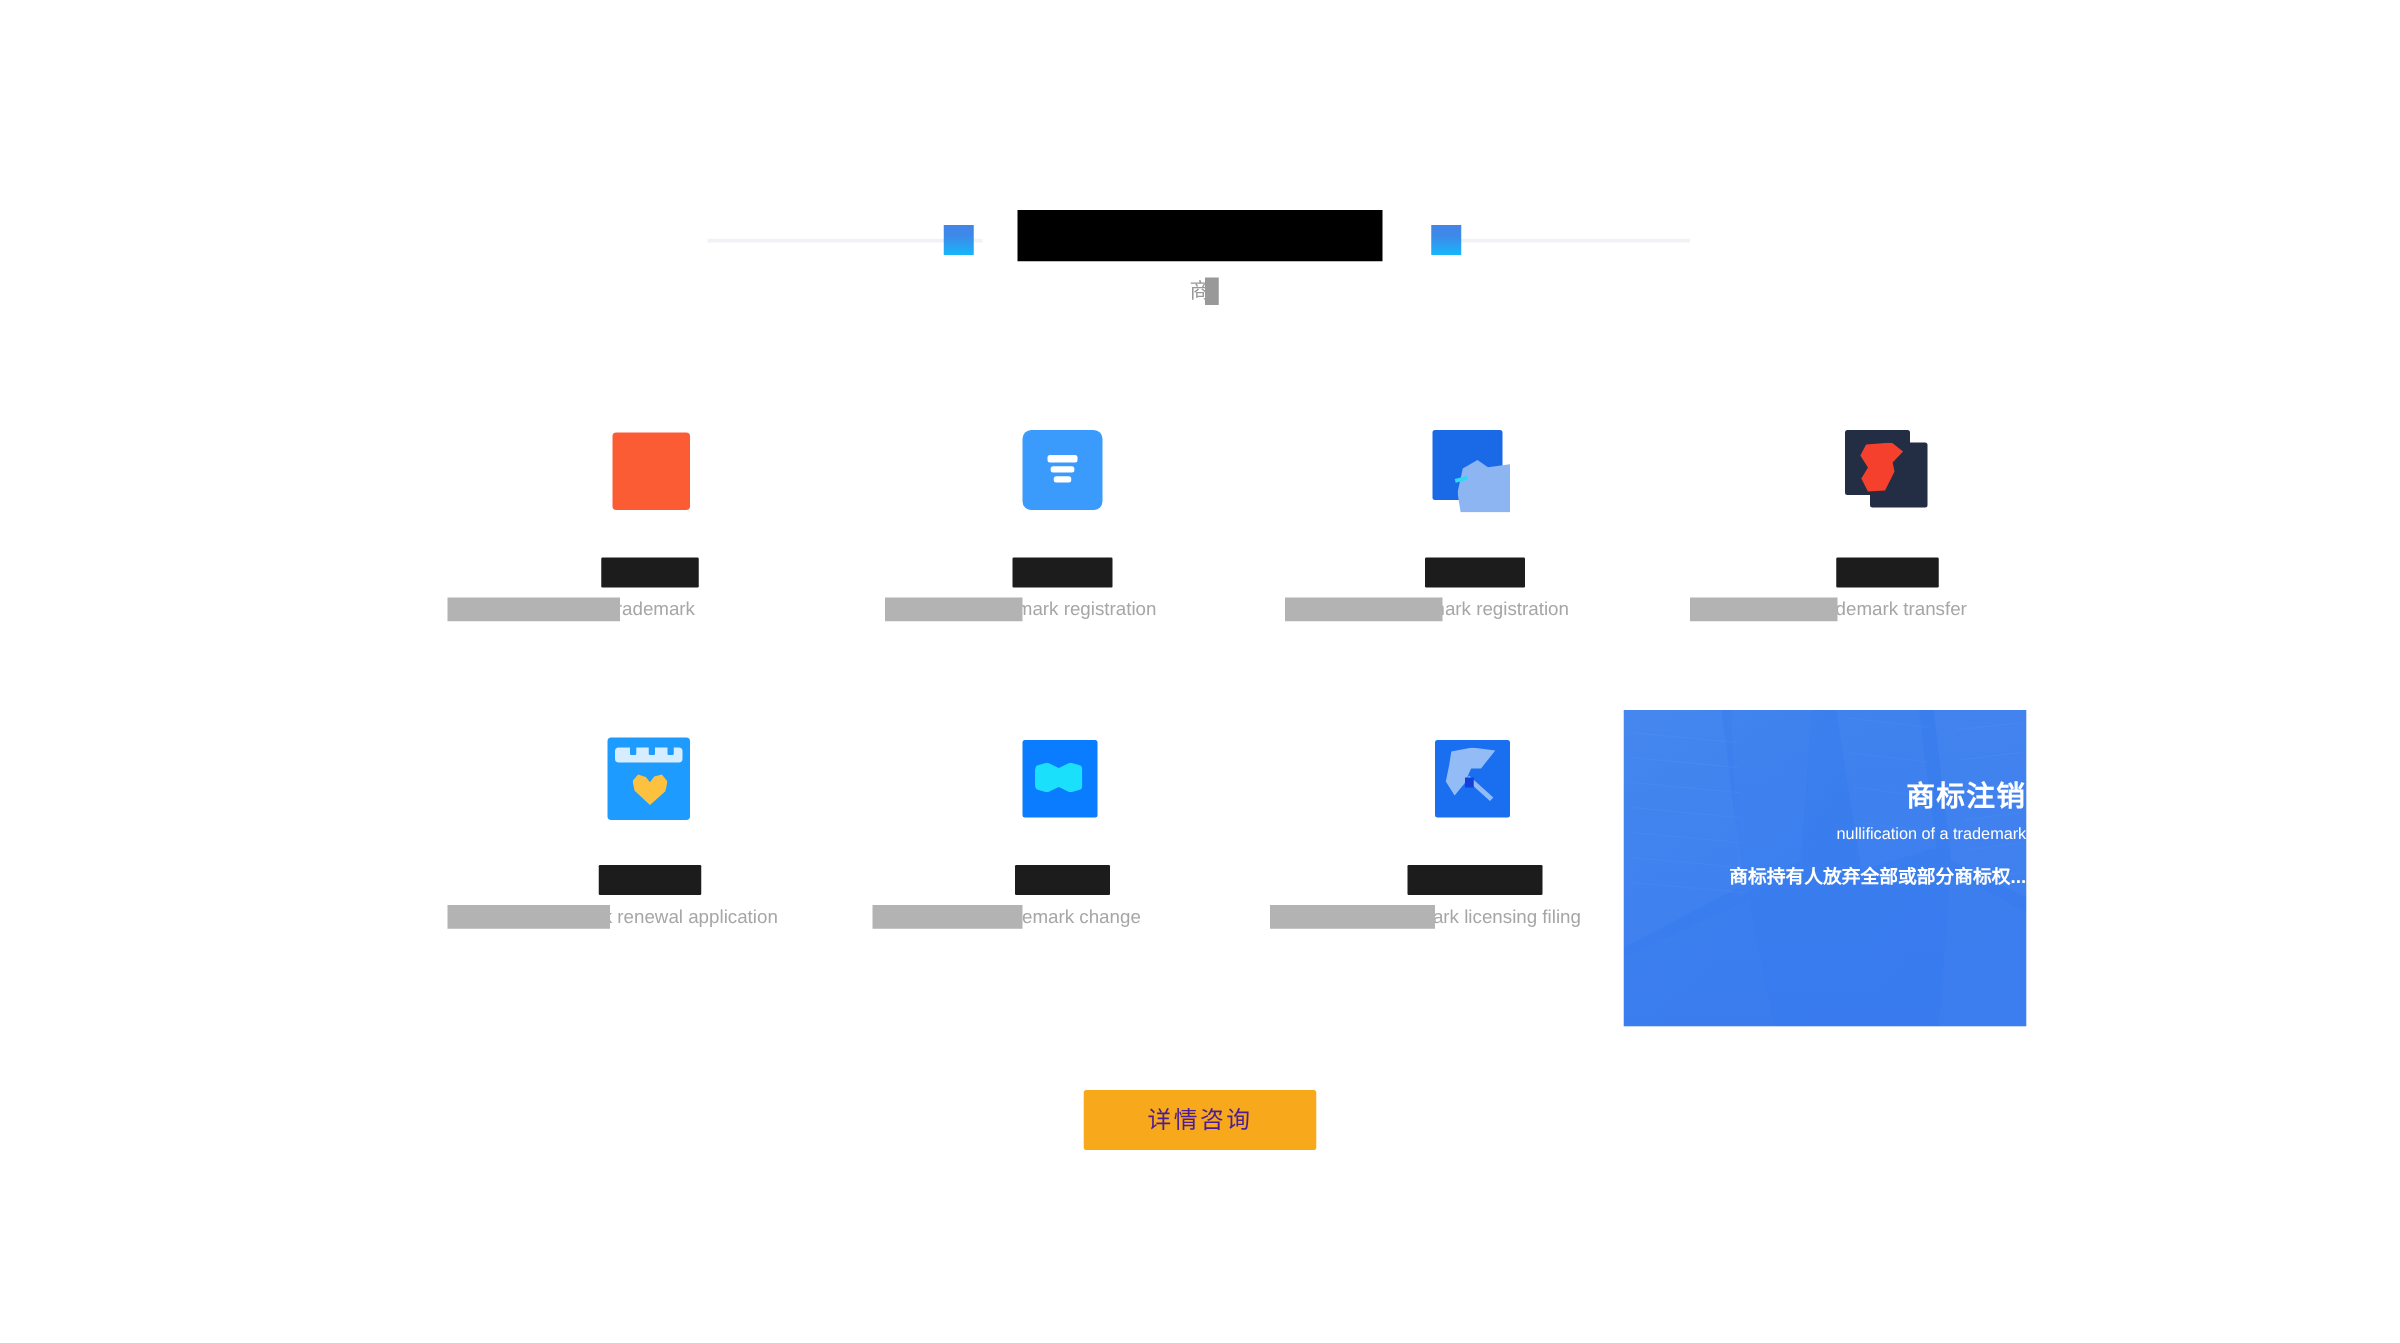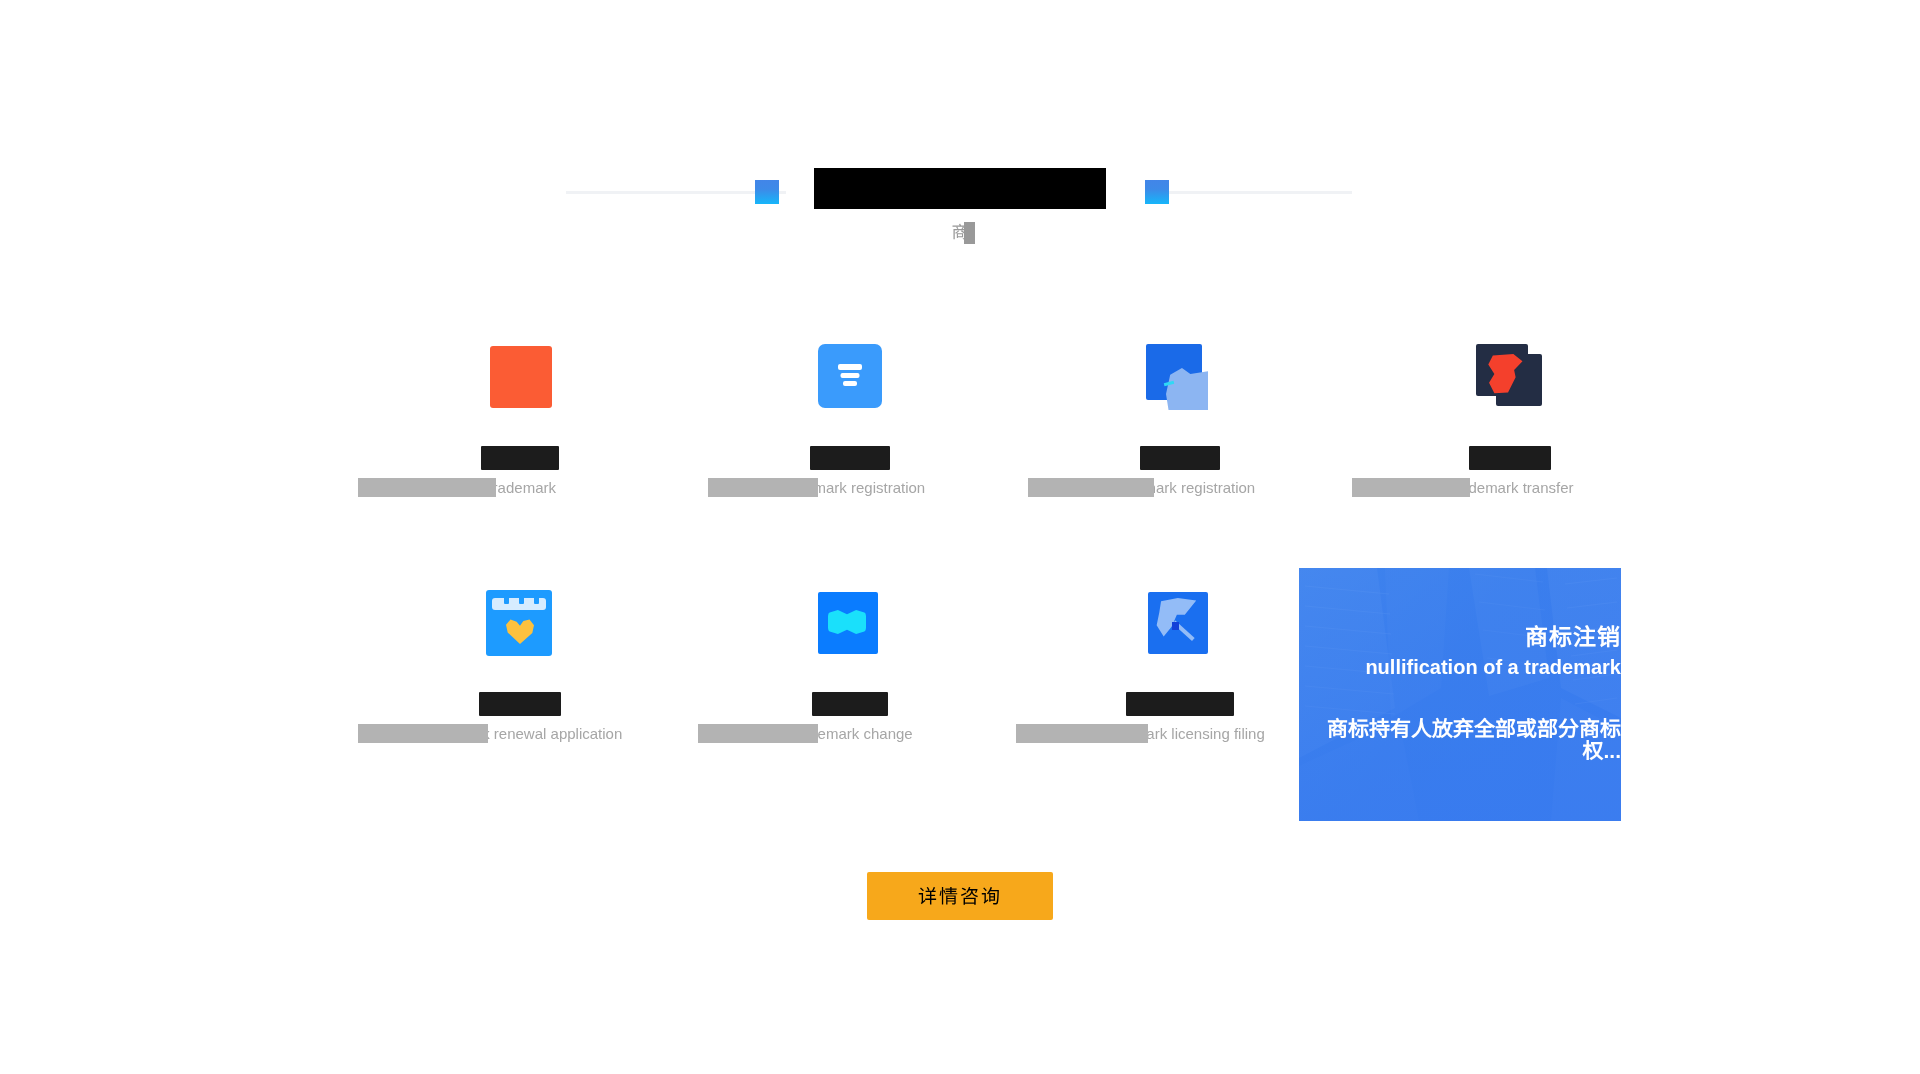--- a/index.html
+++ b/index.html
@@ -326,46 +326,46 @@
   }
   .feature-title {
     margin-top: 54px;
     font-size: 23px;
     font-weight: bold;
     line-height: 30px;
     letter-spacing: 1px;
   }
   .feature-subtitle {
     margin-top: 4px;
-    font-size: 20px;
-    font-weight: bold;
+    font-size: 13px;
+    font-weight: normal;
     line-height: 22px;
   }
   .feature-desc {
-    margin-top: 40px;
-    font-size: 21px;
+    margin-top: 13px;
+    font-size: 15px;
     font-weight: bold;
     line-height: 22px;
   }
 
   
   .cta-wrap {
     position: absolute;
     top: 872px;
     left: 0;
     width: 1920px;
     text-align: center;
   }
   .cta-button {
     display: inline-block;
     width: 186px;
     height: 48px;
     line-height: 48px;
     background: #f7a81b;
-    color: #000000;
+    color: #4c1d95;
     font-size: 19px;
     letter-spacing: 2px;
     border: none;
     border-radius: 2px;
     cursor: pointer;
     font-family: "Liberation Sans", "DejaVu Sans", sans-serif;
   }
 </style>
 </head>
 <body>

